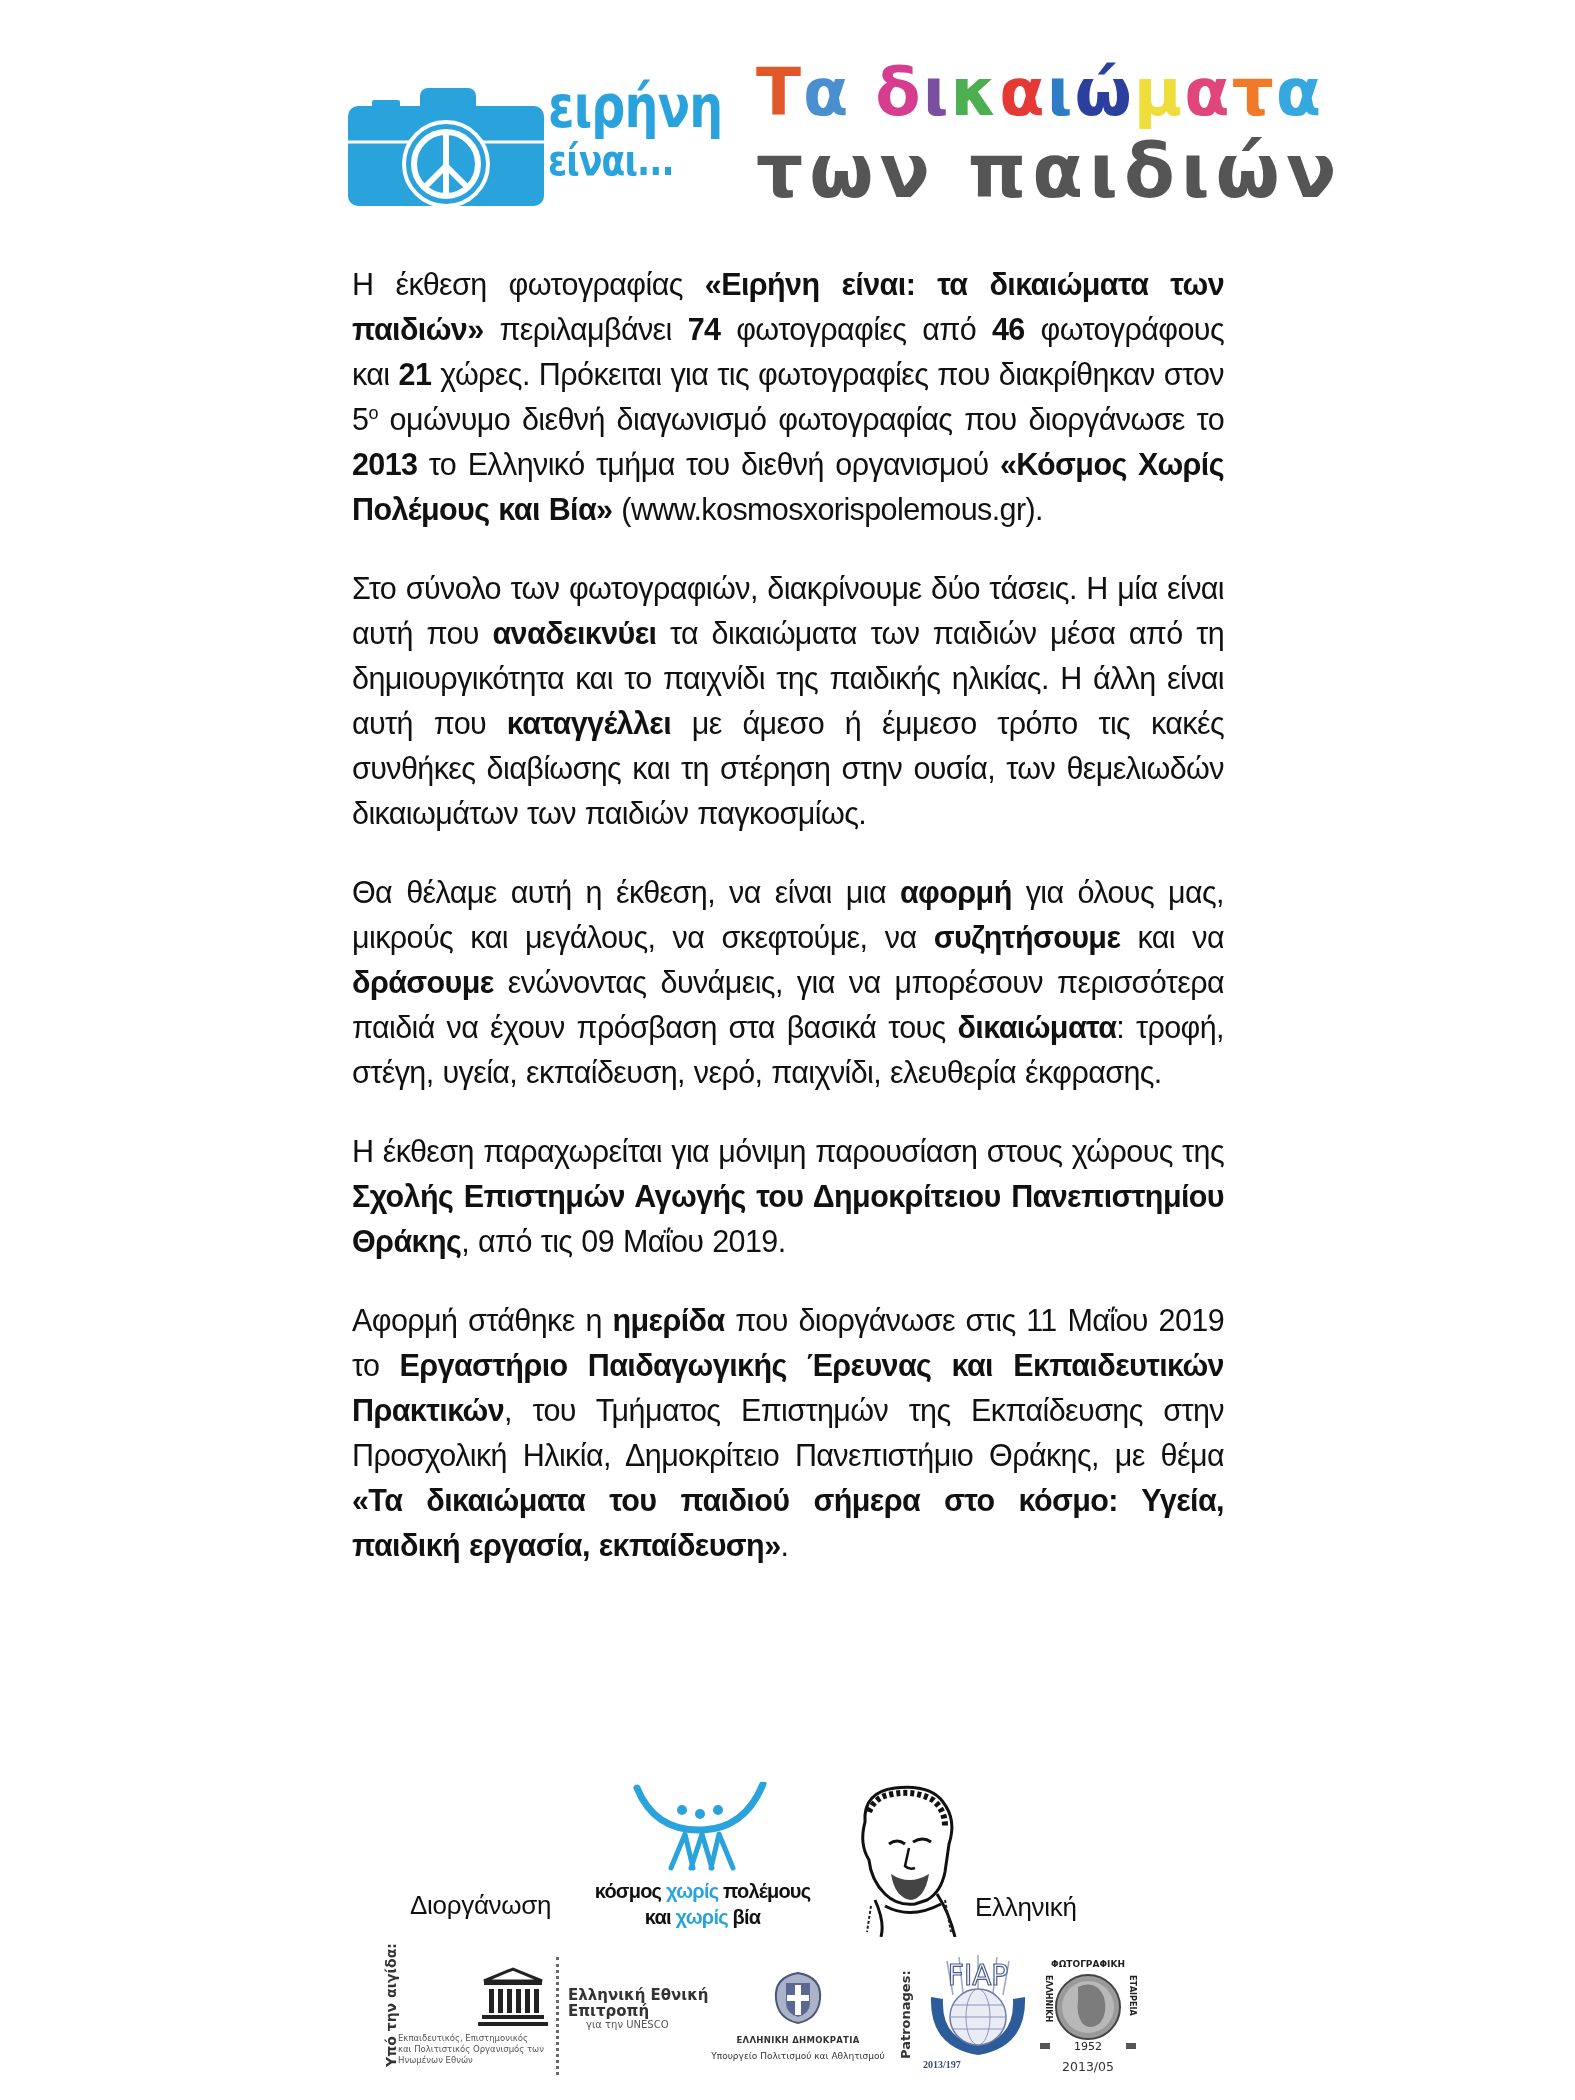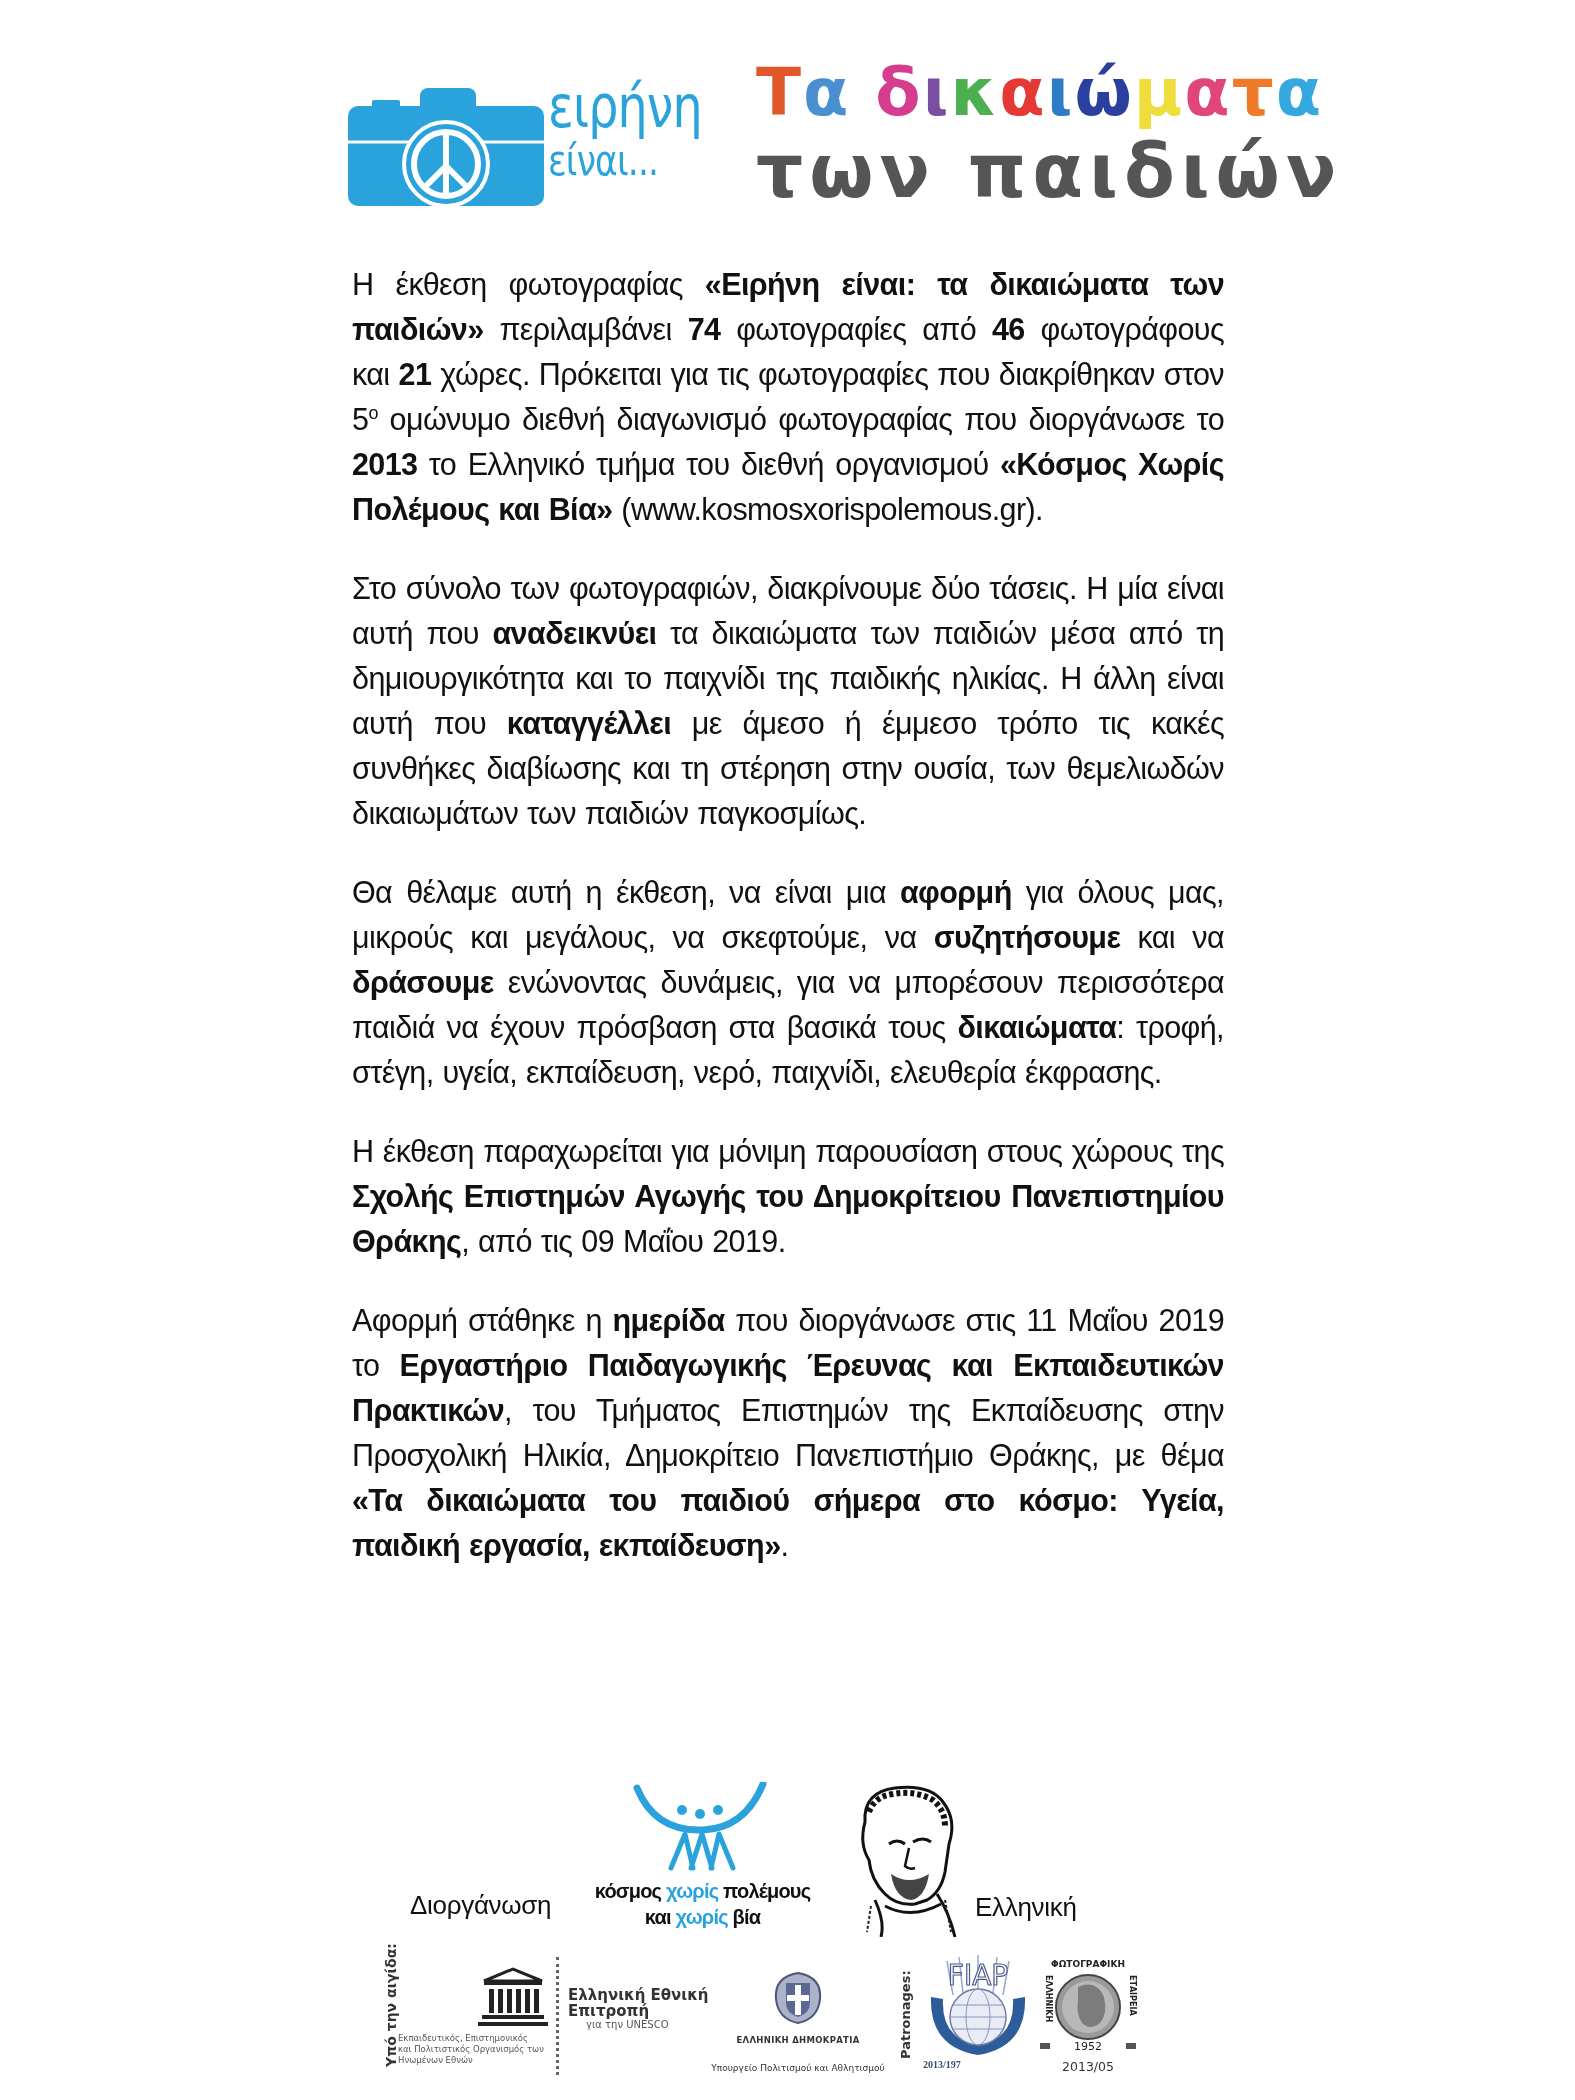--- a/index.html
+++ b/index.html
@@ -1,21 +1,21 @@
 <!DOCTYPE html>
 <html><head>
 <meta charset="utf-8">
 <style>
   html, body { margin: 0; padding: 0; background: #ffffff; }
   body { width: 1575px; height: 2100px; position: relative; overflow: hidden; font-family: "Liberation Sans", sans-serif; color: #111; }
 
   
   .banner { position: absolute; left: 338px; top: 60px; width: 900px; height: 160px; }
   .camera { position: absolute; left: 4px; top: 10px; width: 210px; height: 140px; }
-  .peace-word { position: absolute; left: 210px; top: 18px; color: #2aa3dd; font-family: "DejaVu Sans", sans-serif; font-weight: 400; line-height: 1; }
+  .peace-word { position: absolute; left: 210px; top: 18px; color: #2aa3dd; font-family: "DejaVu Sans", sans-serif; font-weight: 700; line-height: 1; }
   .peace-word .w1 { display: block; font-size: 58px; letter-spacing: -1px; transform: scaleX(0.82); transform-origin: left; }
   .peace-word .w2 { display: block; font-size: 42px; margin-top: 4px; letter-spacing: -1px; transform: scaleX(0.82); transform-origin: left; }
   .rights { position: absolute; left: 418px; top: 0px; width: 480px; }
   .rights-line1 { font-family: "DejaVu Sans", sans-serif; font-size: 66px; font-weight: bold; letter-spacing: 2px; line-height: 1; white-space: nowrap; }
   .rights-line1 span { display: inline-block; }
   .rights-line2 { font-family: "DejaVu Sans", sans-serif; font-size: 74px; font-weight: bold; color: #555555; letter-spacing: 6px; line-height: 1; margin-top: 8px; white-space: nowrap; }
 
   
   .content { position: absolute; left: 352px; top: 262px; width: 872px; }
   .para { margin: 0 0 34px 0; font-size: 30.5px; line-height: 45px; text-align: justify; letter-spacing: -0.6px; word-spacing: 1px; }
@@ -34,21 +34,21 @@
   .strip { position: absolute; left: 378px; top: 1955px; width: 770px; height: 125px; font-family: "DejaVu Sans", sans-serif; }
   .vert { position: absolute; font-size: 14px; font-weight: bold; color: #333; white-space: nowrap; transform: rotate(-90deg); transform-origin: left top; }
   .v-aegis { left: 5px; top: 112px; }
   .unesco-temple { position: absolute; left: 100px; top: 12px; width: 70px; height: 62px; }
   .unesco-sub { position: absolute; left: 20px; top: 78px; width: 148px; text-align: left; font-size: 8.5px; line-height: 11px; color: #555; }
   .dotted { position: absolute; left: 178px; top: 2px; height: 118px; border-left: 3px dotted #666; }
   .natcom { position: absolute; left: 190px; top: 32px; font-size: 15px; font-weight: bold; line-height: 16px; color: #333; }
   .natcom-sub { display: block; font-size: 10px; font-weight: normal; color: #555; line-height: 12px; margin-left: 18px; }
   .coat { position: absolute; left: 392px; top: 14px; width: 56px; height: 58px; }
   .hr-label { position: absolute; left: 330px; top: 80px; width: 180px; text-align: center; font-size: 8.5px; font-weight: bold; color: #333; letter-spacing: 0.3px; }
-  .ministry { position: absolute; left: 318px; top: 96px; width: 204px; text-align: center; font-size: 9px; color: #333; white-space: nowrap; margin-top: 12px; }
+  .ministry { position: absolute; left: 318px; top: 96px; width: 204px; text-align: center; font-size: 9px; color: #333; white-space: nowrap; }
   .v-patron { left: 520px; top: 104px; font-size: 13px; }
   .fiap { position: absolute; left: 545px; top: 0px; width: 110px; height: 108px; }
   .fiap-code { position: absolute; left: 545px; top: 104px; width: 110px; font-size: 10px; font-weight: bold; color: #3a4a70; font-family: Liberation Serif, serif; }
   .coin { position: absolute; left: 660px; top: 2px; width: 100px; height: 104px; }
   .coin-code { position: absolute; left: 660px; top: 104px; width: 100px; text-align: center; font-size: 12.5px; color: #333; }
 </style>
 </head>
 <body>
 
 <div class="banner">

